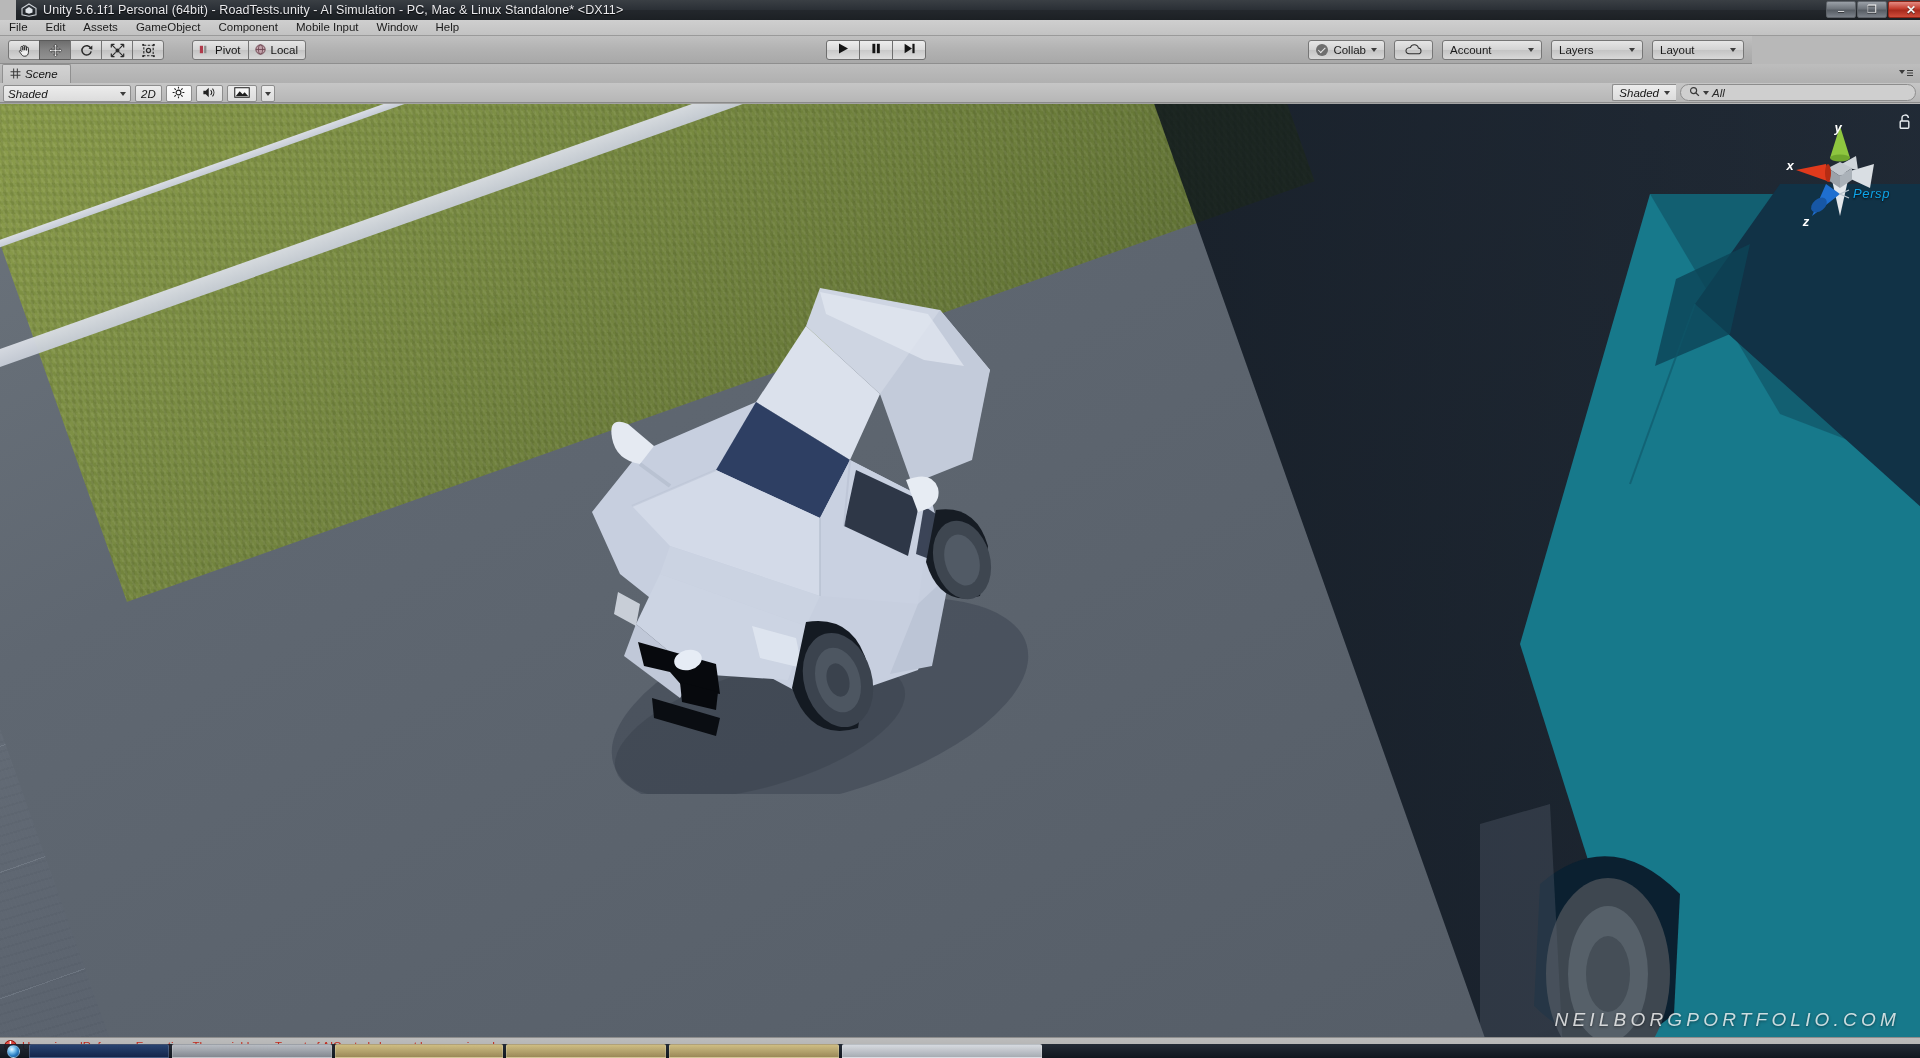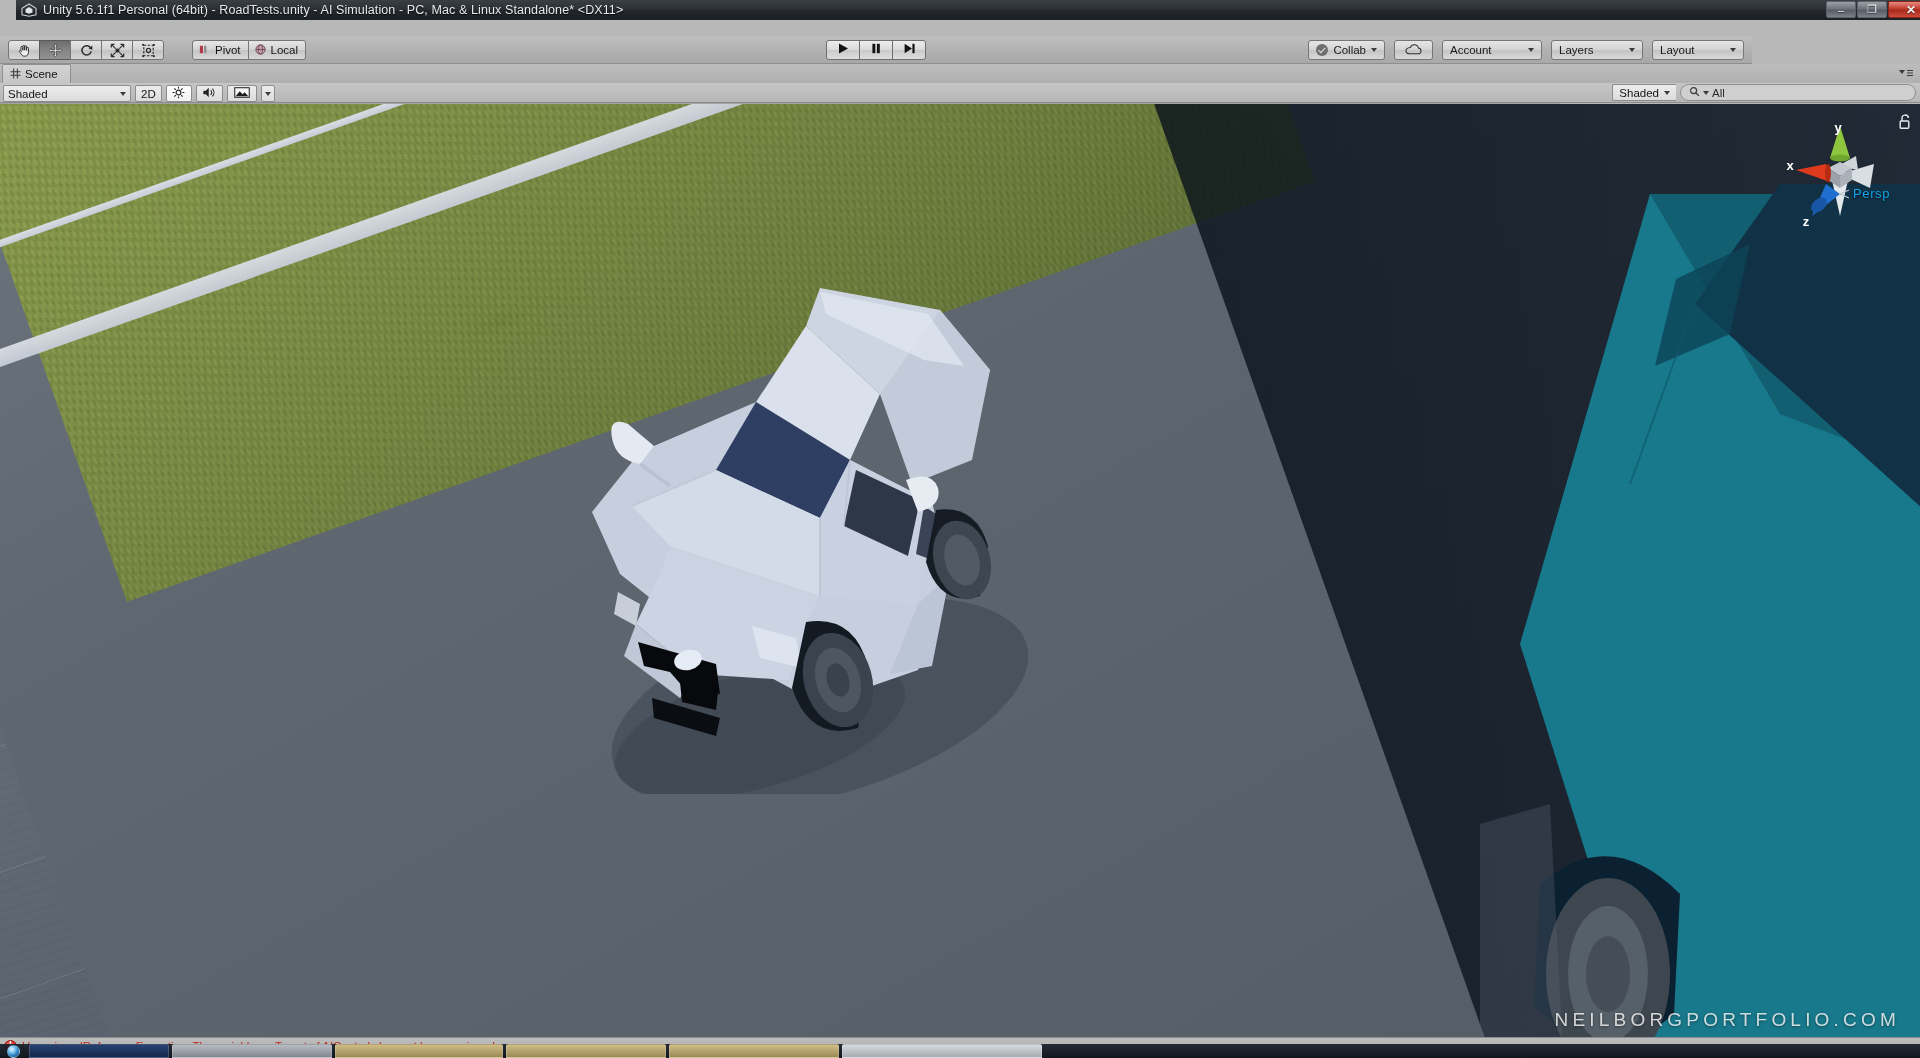--- a/index.html
+++ b/index.html
@@ -78,21 +78,21 @@
     display:flex; align-items:center; gap:5px; font-size:11.5px; color:#1a1a1a; white-space:nowrap;
   }
   .caret { width:0;height:0;border-left:3.5px solid transparent;border-right:3.5px solid transparent;
            border-top:4px solid #3c3c3c; }
   .collab-check { width:12px;height:12px;border-radius:50%;background:#6e6e6e;
            display:flex;align-items:center;justify-content:center; }
   .collab-check:after{content:"";width:6px;height:3px;border-left:1.6px solid #e8e8e8;
            border-bottom:1.6px solid #e8e8e8;transform:rotate(-45deg) translate(0px,-1px);}
 
   
-  .scene-panel { position:absolute; left:0; top:64px; width:1560px; height:973px; background:#a3a3a3; }
+  .scene-panel { position:absolute; left:0; top:64px; width:1560px; height:973px; background:#a3a3a3;font-style:italic; }
 
   .tabrow {
     position:absolute; left:0; top:0; width:1920px; height:19px;
     background:linear-gradient(180deg,#bdbdbd 0%,#b0b0b0 100%);
   }
   .tab {
     position:absolute; left:2px; top:0; height:19px; padding:0 12px 0 7px;
     background:linear-gradient(180deg,#d3d3d3 0%,#c6c6c6 100%);
     border:1px solid #909090; border-bottom:none; border-radius:2px 2px 0 0;
     display:flex; align-items:center; gap:4px; font-size:11.5px; color:#131313;
@@ -260,20 +260,30 @@
       </svg>
     </span>
     <span class="title-text">Unity 5.6.1f1 Personal (64bit) - RoadTests.unity - AI Simulation - PC, Mac &amp; Linux Standalone* &lt;DX11&gt;</span>
     <div class="winbtns">
       <div class="winbtn">–</div>
       <div class="winbtn">❐</div>
       <div class="winbtn close">✕</div>
     </div>
   </div>
 
+  <div class="menubar">
+    <div class="menu-item">File</div>
+    <div class="menu-item">Edit</div>
+    <div class="menu-item">Assets</div>
+    <div class="menu-item">GameObject</div>
+    <div class="menu-item">Component</div>
+    <div class="menu-item">Mobile Input</div>
+    <div class="menu-item">Window</div>
+    <div class="menu-item">Help</div>
+  </div>
 
   <div class="toolbar">
 
     <div class="tb-group" style="left:8px;">
       <div class="tb-btn">
         <span>
           <svg width="15" height="15" viewBox="0 0 16 16">
             <path d="M4.2 8.4V4.6a1 1 0 0 1 2 0v3M6.2 7.6V3.6a1 1 0 0 1 2 0v3.9M8.2 7.6V4.1a1 1 0 0 1 2 0v3.6M10.2 7.9V5.6a1 1 0 0 1 2 0v4.3c0 2.4-1.5 4.2-3.9 4.2-2.2 0-3-1-4-2.6L2.6 9.2c-.4-.8.6-1.7 1.3-1l.9 1.1" fill="#f0f0f0" stroke="#2a2a2a" stroke-width="1"></path>
           </svg>
         </span>

